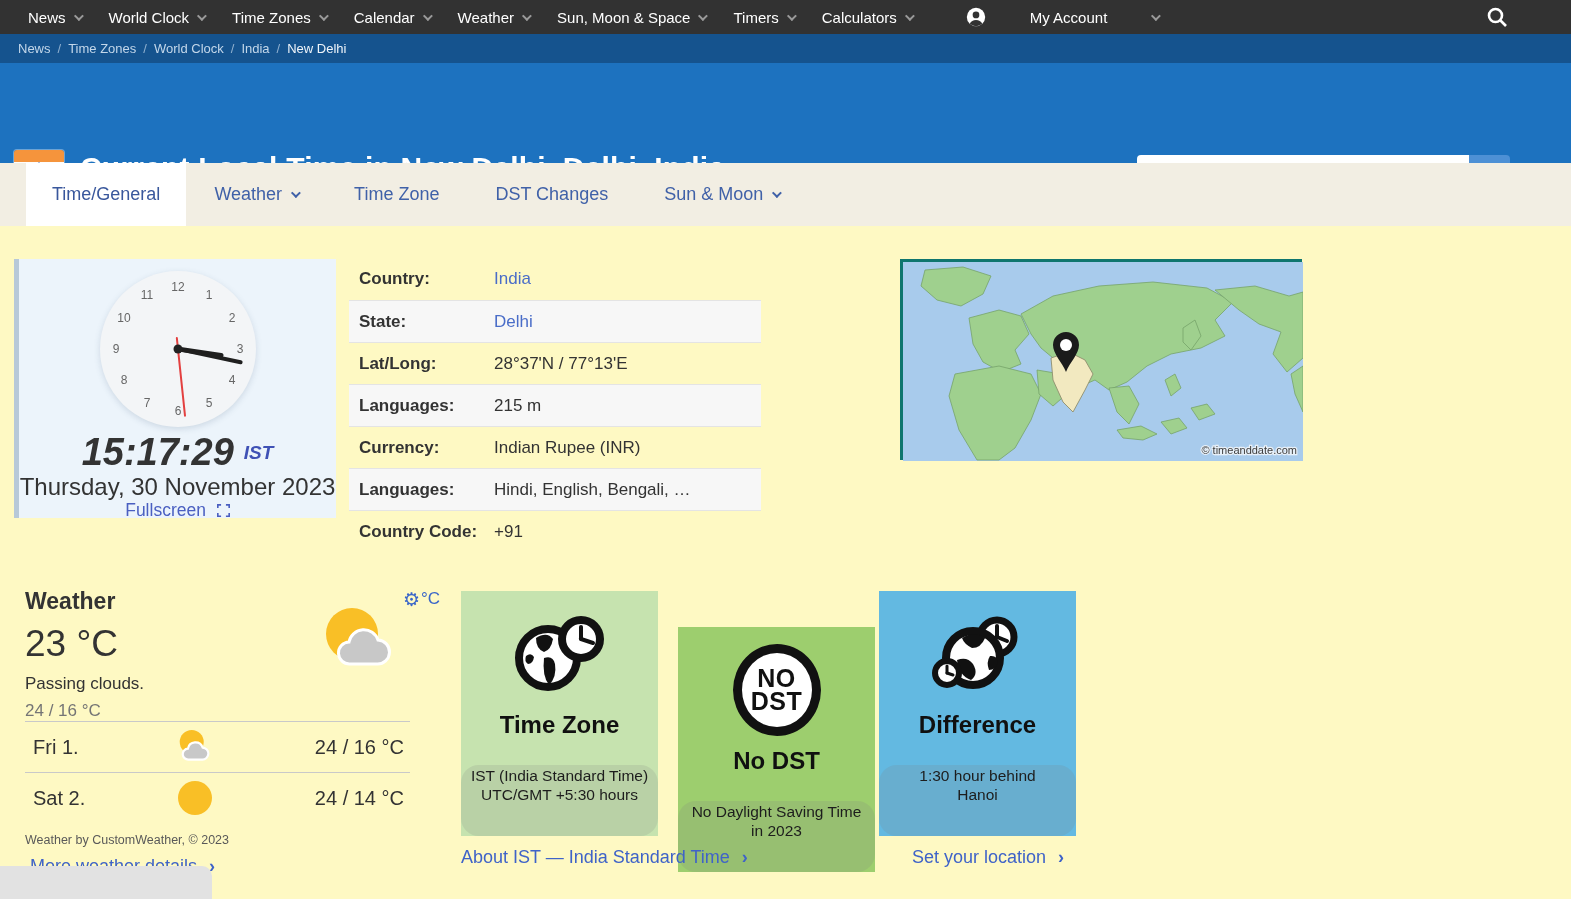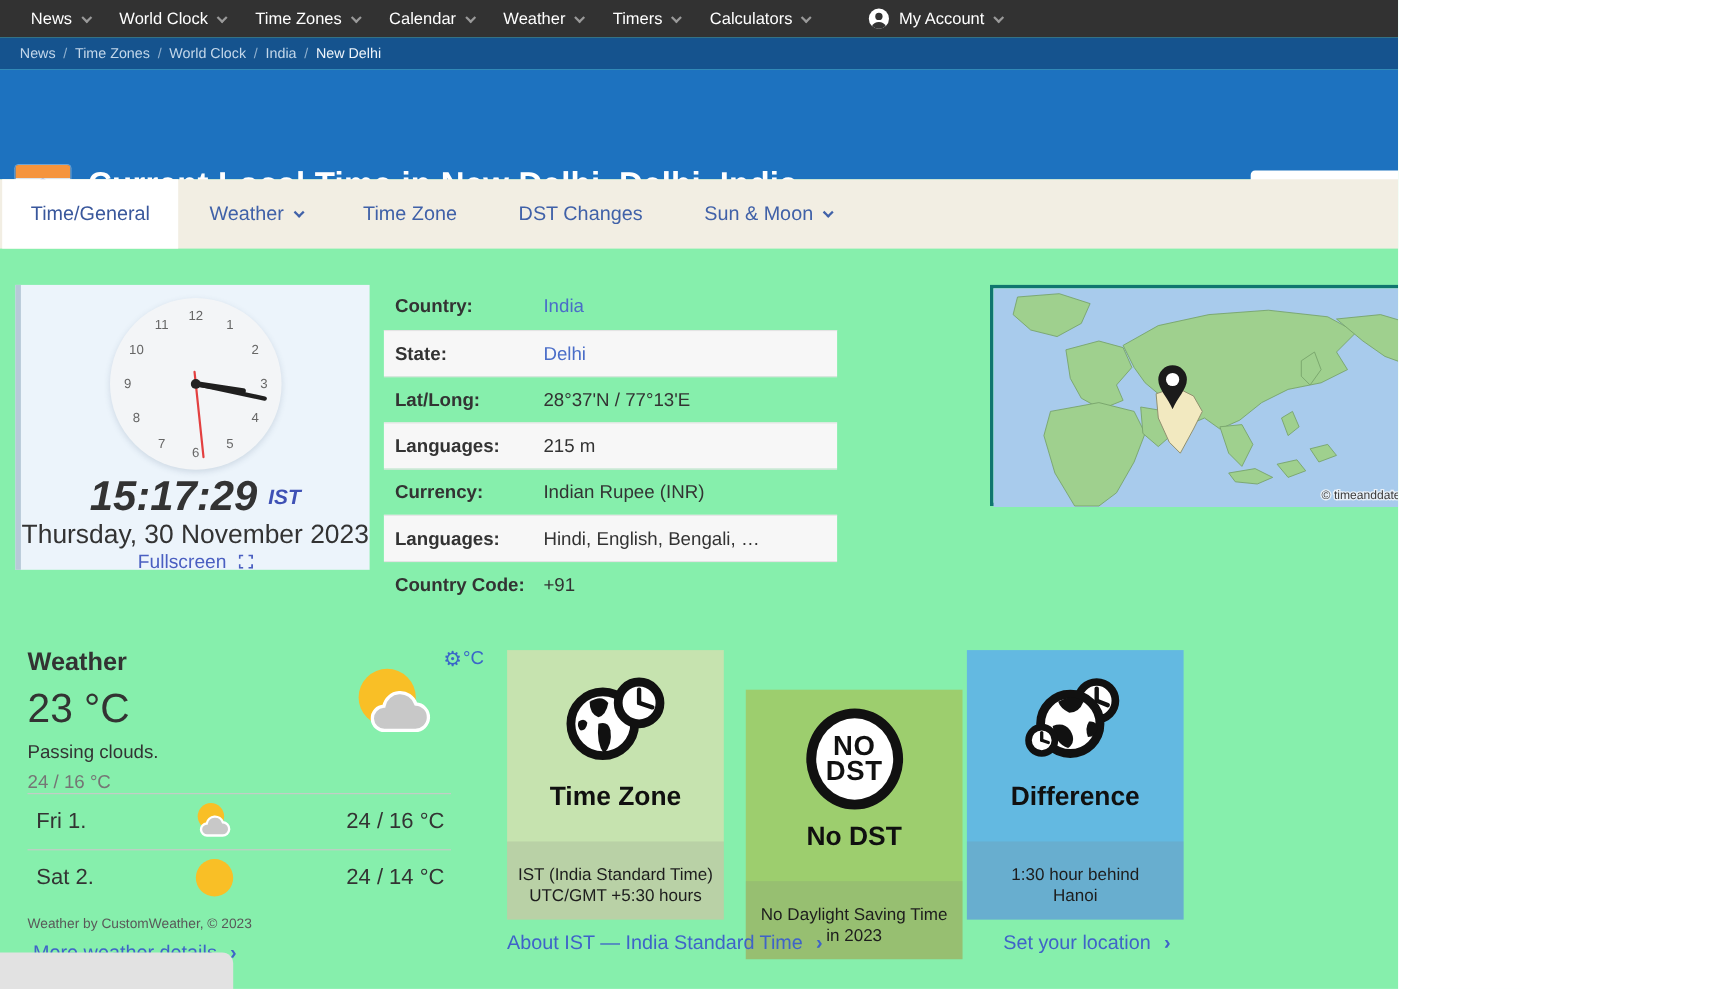--- a/index.html
+++ b/index.html
@@ -1,24 +1,24 @@
 <!DOCTYPE html>
 <html><head>
 <meta charset="utf-8">
 <style>
   * { box-sizing: border-box; margin: 0; padding: 0; }
   html,body { background:#fff; }
   body { font-family: "Liberation Sans", "DejaVu Sans", sans-serif; }
-  #page { position: relative; width: 1271px; height: 899px; overflow: hidden; background:#86efac; }
+  #page { position: relative; width: 1571px; height: 899px; overflow: hidden; background:#fef9c3; }
 
   
   .topnav { position:absolute; left:0; top:0; width:1571px; height:34px; background:#323232;
             display:flex; align-items:center; padding-left:14px; }
   .nav-item { display:flex; align-items:center; color:#fff; font-size:15px; padding:0 14px; height:34px; cursor:pointer; }
-  .nav-item.account { margin-left:26px; }
+  .nav-item.account { margin-left:26px;gap:36px; }
   .chev { display:inline-block; width:7px; height:7px; border-right:2px solid #9a9a9a; border-bottom:2px solid #9a9a9a;
           transform:rotate(45deg) translateY(-2px); margin-left:8px; }
   .nav-search { position:absolute; right:62px; top:5px; width:24px; height:24px; cursor:pointer; }
   .acct-icon { width:20px; height:20px; margin-right:8px; }
 
   
   .crumbbar { position:absolute; left:0; top:34px; width:1571px; height:29px; background:#15538e;
               display:flex; align-items:center; padding-left:14px; font-size:13px; color:#c3d7ea; }
   .crumb { color:#c3d7ea; padding:0 4px; cursor:pointer; }
   .crumb.current { color:#eef4fa; cursor:default; }
@@ -34,21 +34,21 @@
                   border-radius:50%; transform:translate(-50%,-50%); }
   .head-title { position:absolute; left:80px; top:88px; color:#fff; font-size:30px; font-weight:bold; letter-spacing:.2px; }
   .head-search { position:absolute; left:1137px; top:92px; display:flex; }
   .head-search input { width:332px; height:39px; border:none; border-radius:4px 0 0 4px; padding:0 14px;
                        font-size:17px; color:#333; outline:none; }
   .head-search input::placeholder { color:#9a9a9a; }
   .search-btn { width:41px; height:39px; background:#4d90d5; border:none; border-radius:0 4px 4px 0; cursor:pointer;
                 display:flex; align-items:center; justify-content:center; }
 
   
-  .tabbar { position:absolute; left:0; top:163px; width:1571px; height:63px; background:#f2eee3; display:flex; padding-left:2px; }
+  .tabbar { position:absolute; left:0; top:163px; width:1571px; height:63px; background:#f2eee3; display:flex; padding-left:26px; }
   .tab { display:flex; align-items:center; padding:0 28px; font-size:18px; color:#4061a8; cursor:pointer; height:63px; }
   .tab .chev { border-color:#4061a8; margin-left:9px; }
   .tab.active { background:#fff; color:#39579c; padding:0 26px; }
 
   
   .clockbox { position:absolute; left:14px; top:259px; width:322px; height:259px; background:#ecf4fb;
               border-left:5px solid #b7c9d8; }
   .clockface { position:absolute; left:81px; top:12px; width:156px; height:156px; border-radius:50%;
                background:#f3f5f7; box-shadow:0 2px 6px rgba(60,90,120,.18); }
   .cnum { position:absolute; font-size:12px; color:#666; transform:translate(-50%,-50%); }
@@ -98,22 +98,22 @@
                   border-radius:0 10px 0 0; z-index:2; }
 
   
   .card { position:absolute; top:591px; width:197px; height:245px; cursor:pointer; display:flex; flex-direction:column; }
   .card1 { left:461px; background:#c6e3af; }
   .card2 { left:678px; background:#9dce6e;margin-top:36px; }
   .card3 { left:879px; background:#63b9e1; }
   .card-top { height:174px; display:flex; flex-direction:column; align-items:center; }
   .card-icon { margin-top:16px; height:94px; display:flex; align-items:center; justify-content:center; }
   .card-title { font-size:24px; font-weight:bold; color:#101010; margin-top:10px; }
-  .card-band { flex:1; background:rgba(125,125,125,.18); text-align:center; padding:21px 6px 0 6px;
-               font-size:15.5px; color:#1d1d1d; line-height:1.25; white-space:pre-line; }
+  .card-band { flex:1; background:rgba(125,125,125,.18); text-align:center; padding:1px 6px 0 6px;
+               font-size:15.5px; color:#1d1d1d; line-height:1.25; white-space:pre-line;border-radius:18px; }
   .nodst-circle { width:88px; height:92px; background:#fff; border:9px solid #111; border-radius:50%;
                   display:flex; flex-direction:column; align-items:center; justify-content:center;
                   font-weight:bold; color:#111; line-height:.92; font-size:25px; letter-spacing:.5px; }
   .card-link { position:absolute; top:847px; font-size:18px; color:#3f63c8; cursor:pointer; }
   .link-about { left:461px; } .link-setloc { left:912px; }
   .lchev { font-weight:bold; margin-left:7px; }
 </style>
 </head>
 <body>
 
@@ -131,20 +131,24 @@
     <div class="nav-item">
         <span>Time Zones</span>
         <span class="chev"></span>
       </div>
     <div class="nav-item">
         <span>Calendar</span>
         <span class="chev"></span>
       </div>
     <div class="nav-item">
         <span>Weather</span>
+        <span class="chev"></span>
+      </div>
+    <div class="nav-item">
+        <span>Sun, Moon &amp; Space</span>
         <span class="chev"></span>
       </div>
     <div class="nav-item">
         <span>Timers</span>
         <span class="chev"></span>
       </div>
     <div class="nav-item">
         <span>Calculators</span>
         <span class="chev"></span>
       </div>

